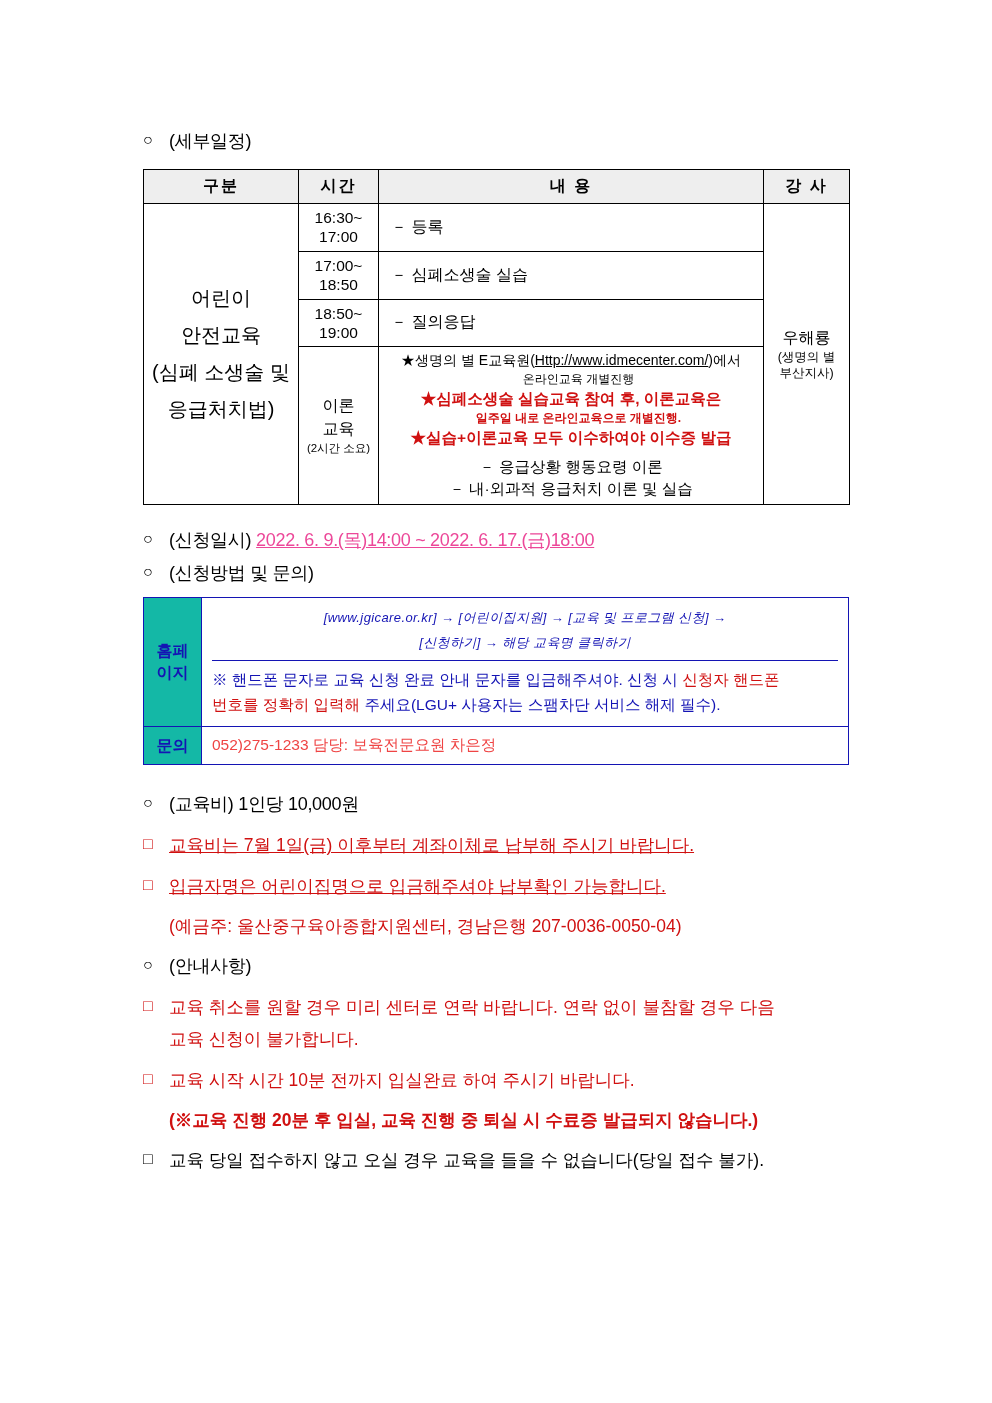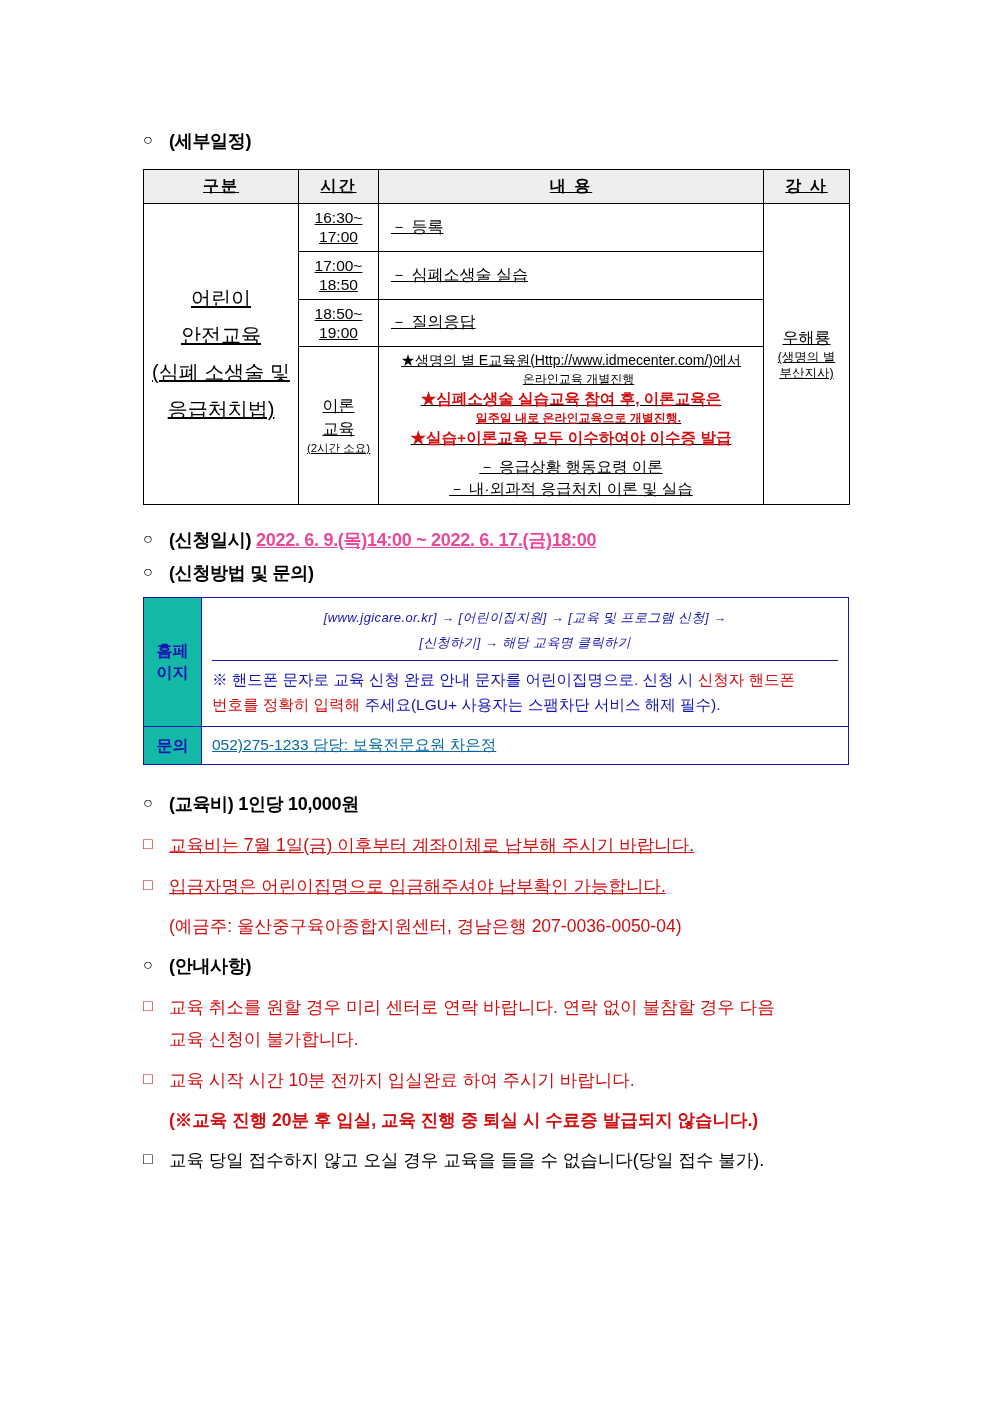--- a/index.html
+++ b/index.html
@@ -39,21 +39,21 @@
   }
   .bullet-mark {
     width: 26px;
     flex: 0 0 26px;
     font-size: 16px;
   }
   .bullet-text {
     flex: 1;
   }
 
-  .b-title { font-size: 18px; font-weight: 700; letter-spacing: -0.3px; }
+  .b-title { font-size: 18px; font-weight: 400; letter-spacing: -0.3px; }
   .underline { text-decoration: underline; }
   .blue { color: #ec4899; }
   .red  { color: #d01010; }
   .bold { font-weight: 700; }
 
   
   table {
     border-collapse: collapse;
     width: 100%;
     table-layout: fixed;
@@ -63,21 +63,20 @@
     margin-bottom: 22px;
     border-top: 1.6px solid #000;
     border-bottom: 1.6px solid #000;
   }
   .sched th, .sched td {
     border: 1px solid #000;
     padding: 4px 6px;
     font-size: 16px;
     vertical-align: middle;
     text-align: center;
-    text-decoration: underline;
   }
   .sched th {
     background: #eeeeee;
     font-weight: 700;
     letter-spacing: 2px;
     padding: 6px 4px;
   }
   .sched td.left {
     text-align: left;
     padding-left: 12px;
@@ -123,21 +122,21 @@
     line-height: 1.9;
     font-style: italic;
   }
   .apply .note-line {
     font-size: 15.5px;
     line-height: 1.65;
     border-top: 1px solid #1414b4;
     padding-top: 6px;
     margin-top: 4px;
   }
-  .apply .inquiry { color: #0369a1; font-size: 15.5px; text-decoration: underline; }
+  .apply .inquiry { color: #ef4444; font-size: 15.5px; }
 
   .sp-8  { height: 8px; }
 </style>
 </head>
 <body>
 
 <div class="page">
   <div class="content">
 
     <div class="bullet-line">
@@ -235,21 +234,21 @@
       <tbody>
         <tr>
           <td class="hdr">
             <div>홈페</div>
             <div>이지</div>
           </td>
           <td>
             <div class="path-line">[www.jgicare.or.kr] → [어린이집지원] → [교육 및 프로그램 신청] →</div>
             <div class="path-line">[신청하기] → 해당 교육명 클릭하기</div>
             <div class="note-line">
-              <span>※ 핸드폰 문자로 교육 신청 완료 안내 문자를 어린이집명으로. 신청 시 </span><span class="red">신청자 핸드폰</span><br>
+              <span>※ 핸드폰 문자로 교육 신청 완료 안내 문자를 입금해주셔야. 신청 시 </span><span class="red">신청자 핸드폰</span><br>
               <span class="red">번호를 정확히 입력해</span><span> 주세요(LGU+ 사용자는 스팸차단 서비스 해제 필수).</span>
             </div>
           </td>
         </tr>
         <tr>
           <td class="hdr">문의</td>
           <td class="inquiry">052)275-1233 담당: 보육전문요원 차은정</td>
         </tr>
       </tbody>
     </table>

